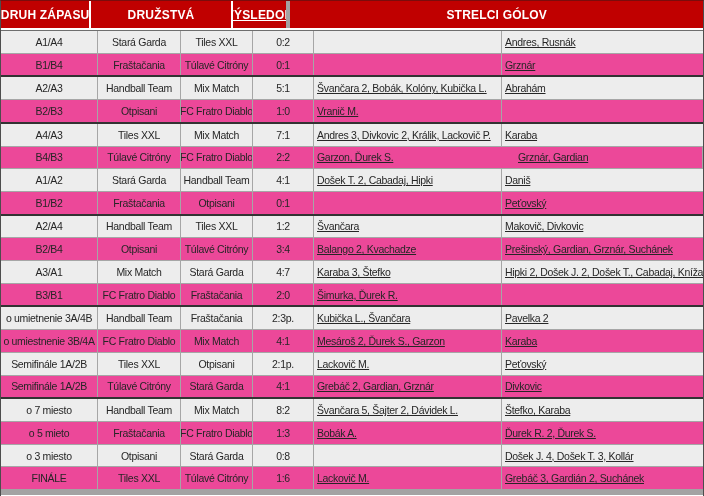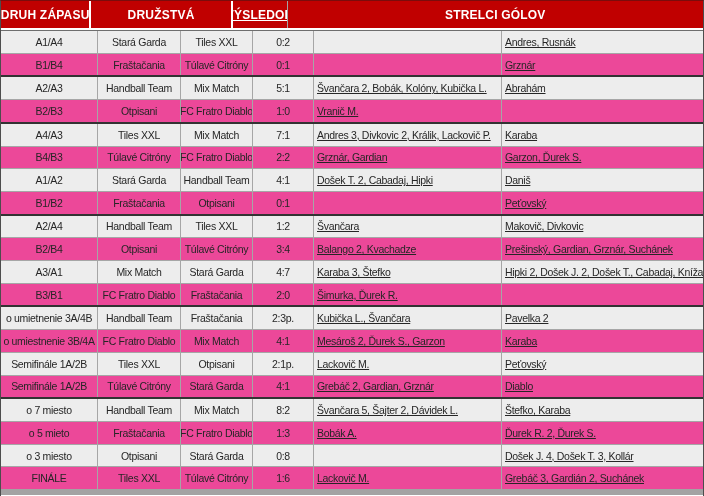--- a/index.html
+++ b/index.html
@@ -13,21 +13,21 @@
     height:29px;display:flex;background:#c00000;
     border-bottom:2px solid #ffffff;box-sizing:border-box;
   }
   .th{
     box-sizing:border-box;display:flex;align-items:center;justify-content:center;
     color:#ffffff;font-weight:bold;font-size:12px;letter-spacing:.2px;white-space:nowrap;overflow:hidden;
   }
   .th-c1{width:97px;}
   .th-c23{width:155px;border-left:2px solid #ffffff;}
   .th-c4{width:61px;border-left:2px solid #ffffff;text-decoration:underline;}
-  .th-c56{width:457px;border-left:1px solid #a3a3a3;}
+  .th-c56{width:457px;border-left:4px solid #a3a3a3;}
   .tbody{
     height:465px;display:flex;flex-direction:column;border-top:1px solid #6e6e6e;box-sizing:border-box;
   }
   .tr{
     flex:1 0 0;display:flex;box-sizing:border-box;
     border-bottom:1px solid #a6a6a6;background:#ec4899;min-height:0;
   }
   .tr.shade{background:#ededed;}
   .tr.thick{border-bottom:2px solid #333333;}
   .tr:last-child{border-bottom:6px solid #a3a3a3;}
@@ -94,22 +94,22 @@
     <div class="td c3 center">Mix Match</div>
     <div class="td c4 center">7:1</div>
     <div class="td c5 left">Andres 3, Divkovic 2, Králik, Lackovič P.</div>
     <div class="td c6 left">Karaba</div>
   </div>
       <div class="tr">
     <div class="td c1 center">B4/B3</div>
     <div class="td c2 center">Túlavé Citróny</div>
     <div class="td c3 center">FC Fratro Diablo</div>
     <div class="td c4 center">2:2</div>
+    <div class="td c6 left">Garzon, Ďurek S.</div>
     <div class="td c5 left">Grznár, Gardian</div>
-    <div class="td c6 left">Garzon, Ďurek S.</div>
   </div>
       <div class="tr shade">
     <div class="td c1 center">A1/A2</div>
     <div class="td c2 center">Stará Garda</div>
     <div class="td c3 center">Handball Team</div>
     <div class="td c4 center">4:1</div>
     <div class="td c5 left">Došek T. 2, Cabadaj, Hipki</div>
     <div class="td c6 left">Daniš</div>
   </div>
       <div class="tr thick">
@@ -175,21 +175,21 @@
     <div class="td c4 center">2:1p.</div>
     <div class="td c5 left">Lackovič M.</div>
     <div class="td c6 left">Peťovský</div>
   </div>
       <div class="tr thick">
     <div class="td c1 center">Semifinále 1A/2B</div>
     <div class="td c2 center">Túlavé Citróny</div>
     <div class="td c3 center">Stará Garda</div>
     <div class="td c4 center">4:1</div>
     <div class="td c5 left">Grebáč 2, Gardian, Grznár</div>
-    <div class="td c6 left">Diablo</div>
+    <div class="td c6 left">Divkovic</div>
   </div>
       <div class="tr shade">
     <div class="td c1 center">o 7 miesto</div>
     <div class="td c2 center">Handball Team</div>
     <div class="td c3 center">Mix Match</div>
     <div class="td c4 center">8:2</div>
     <div class="td c5 left">Švančara 5, Šajter 2, Dávidek L.</div>
     <div class="td c6 left">Štefko, Karaba</div>
   </div>
       <div class="tr">

